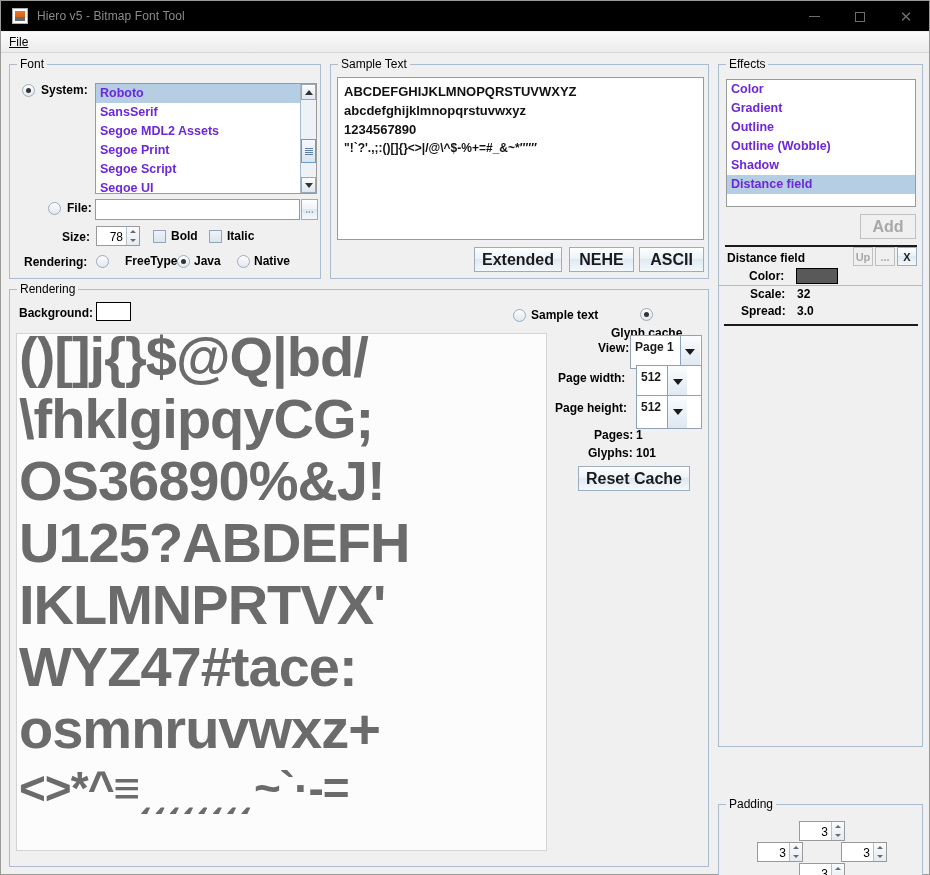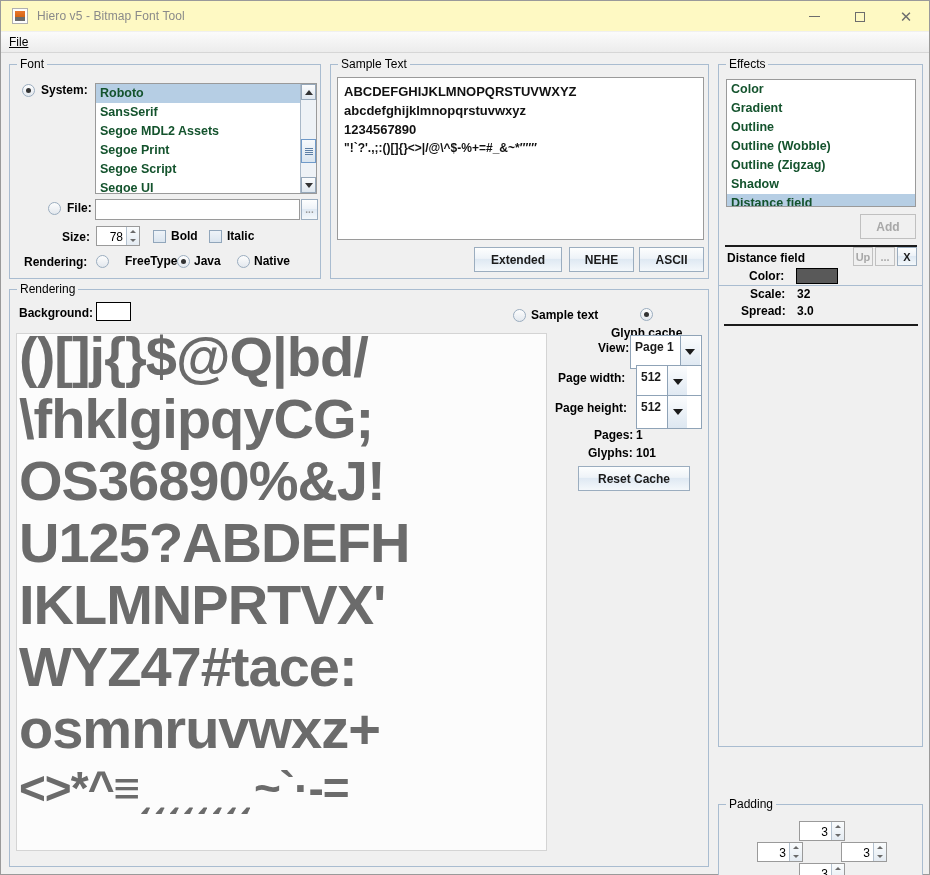--- a/index.html
+++ b/index.html
@@ -8,21 +8,21 @@
     width:930px; height:875px; overflow:hidden;
     background:#f0f0f0;
     font-family:"Liberation Sans", sans-serif;
     font-size:12px; color:#000;
     -webkit-font-smoothing:antialiased;
   }
   .win { width:930px; height:875px; position:relative;
          border:1px solid #9a9a9a; background:#f0f0f0; }
 
   
-  .titlebar { height:31px; background:#fef9c3; display:flex; align-items:center;
+  .titlebar { height:31px; background:#000000; display:flex; align-items:center;
               border-bottom:1px solid #f0f0f0; position:relative; }
   .tb-icon { width:16px; height:16px; margin-left:11px; margin-right:9px;
              background:#fdfdfd; border:1px solid #b0b0b0; position:relative; flex:0 0 auto;}
   .tb-icon:before{content:"";position:absolute;left:2px;top:2px;right:2px;height:7px;
              background:linear-gradient(#e8762c,#d1600f);}
   .tb-icon:after{content:"";position:absolute;left:2px;bottom:2px;right:2px;height:4px;
              background:#6a6a6a;}
   .tb-title { font-size:12px; color:#8a8a8a; letter-spacing:.1px; }
   .tb-btns { position:absolute; right:0; top:0; height:31px; display:flex; }
   .tb-btn { width:46px; height:31px; display:flex; align-items:center; justify-content:center;
@@ -47,38 +47,38 @@
 
   .radio { width:13px; height:13px; border-radius:50%; background:linear-gradient(#fdfdfd,#e3e8ee);
            border:1px solid #9badbf; display:inline-block; position:relative; vertical-align:-2px; flex:0 0 auto;}
   .radio.on:after { content:""; position:absolute; left:3px; top:3px; width:5px; height:5px;
            border-radius:50%; background:#333; }
   .check { width:13px; height:13px; background:linear-gradient(#eef3f8,#dbe5ef);
            border:1px solid #91a6bb; display:inline-block; vertical-align:-2px; flex:0 0 auto;}
 
   .textfield { background:#fff; border:1px solid #9a9a9a; font-size:12px; padding:1px 3px; }
   .listbox { background:#fff; border:1px solid #9a9a9a; overflow:hidden; position:relative; }
-  .list-row { padding:1px 4px; font-size:12.5px; font-weight:bold; color:#14532d; line-height:17px; }
+  .list-row { padding:1px 4px; font-size:12.5px; font-weight:bold; color:#6d28d9; line-height:17px; }
   .list-row.sel { background:#b6cee4; }
 
   .sbar { position:absolute; top:0; right:0; width:16px; height:100%;
           background:#eef2f6; border-left:1px solid #a9b8c8; }
   .sbar-btn { height:16px; background:linear-gradient(#fbfcfd,#dfe7ef); border:1px solid #96a8ba;
               display:flex; align-items:center; justify-content:center; }
   .arrow-u { width:0;height:0;border-left:4px solid transparent;border-right:4px solid transparent;
              border-bottom:5px solid #333; }
   .arrow-d { width:0;height:0;border-left:4px solid transparent;border-right:4px solid transparent;
              border-top:5px solid #333; }
   .sbar-thumb { position:absolute; left:0; width:15px; background:linear-gradient(#f6f9fc,#d8e4ef);
                 border:1px solid #6f9ac9; }
   .sbar-thumb:after{content:"";position:absolute;left:3px;top:50%;margin-top:-3px;width:8px;height:7px;
                 background:repeating-linear-gradient(#5d7fa5 0 1px,transparent 1px 2px);}
 
   .btn { background:linear-gradient(#fdfefe,#eef3f8 45%,#dfe9f3 50%,#f4f8fb);
-         border:1px solid #9badbf; font-size:12px; font-weight:bold; color:#1b1b1b;
+         border:1px solid #9badbf; font-size:16px; font-weight:bold; color:#1b1b1b;
          display:flex; align-items:center; justify-content:center; }
   .btn.dis { color:#a8a8a8; background:#f0f0f0; border-color:#c0c0c0; }
 
   .spin { display:inline-flex; border:1px solid #9a9a9a; background:#fff; height:20px; }
   .spin .val { flex:1; text-align:right; padding:1px 3px 0 2px; font-size:12px; line-height:18px;}
   .spin .arrows { width:13px; background:linear-gradient(#fafcfd,#e4ebf2);
                   border-left:1px solid #b4c2d0; display:flex; flex-direction:column; }
   .spin .arrows div { flex:1; display:flex; align-items:center; justify-content:center; }
   .mini-u { width:0;height:0;border-left:3px solid transparent;border-right:3px solid transparent;
             border-bottom:3px solid #6a6a6a; }
@@ -210,21 +210,20 @@
     <div class="btn" style="position:absolute; left:308px; top:182px; width:65px; height:25px;">ASCII</div>
   </div>
 
   <div class="panel" style="left:717px; top:63px; width:205px; height:222px;">
     <div class="ptitle">Effects</div>
     <div class="listbox" style="position:absolute; left:7px; top:14px; width:190px; height:128px;">
       <div class="list-row">Color</div>
       <div class="list-row">Gradient</div>
       <div class="list-row">Outline</div>
       <div class="list-row">Outline (Wobble)</div>
-      <div class="list-row">Outline (Zigzag)</div>
       <div class="list-row">Shadow</div>
       <div class="list-row sel">Distance field</div>
     </div>
     <div class="btn dis" style="position:absolute; left:141px; top:149px; width:56px; height:25px;">Add</div>
 
     <div style="position:absolute; left:6px; top:180px; width:192px; height:2px; background:#1b1b1b;"></div>
 
     <div class="lbl bold" style="position:absolute; left:8px; top:186px;">Distance field</div>
     <div class="btn dis" style="position:absolute; left:134px; top:182px; width:20px; height:19px; font-size:11px;">Up</div>
     <div class="btn dis" style="position:absolute; left:156px; top:182px; width:20px; height:19px; font-size:11px;">...</div>

